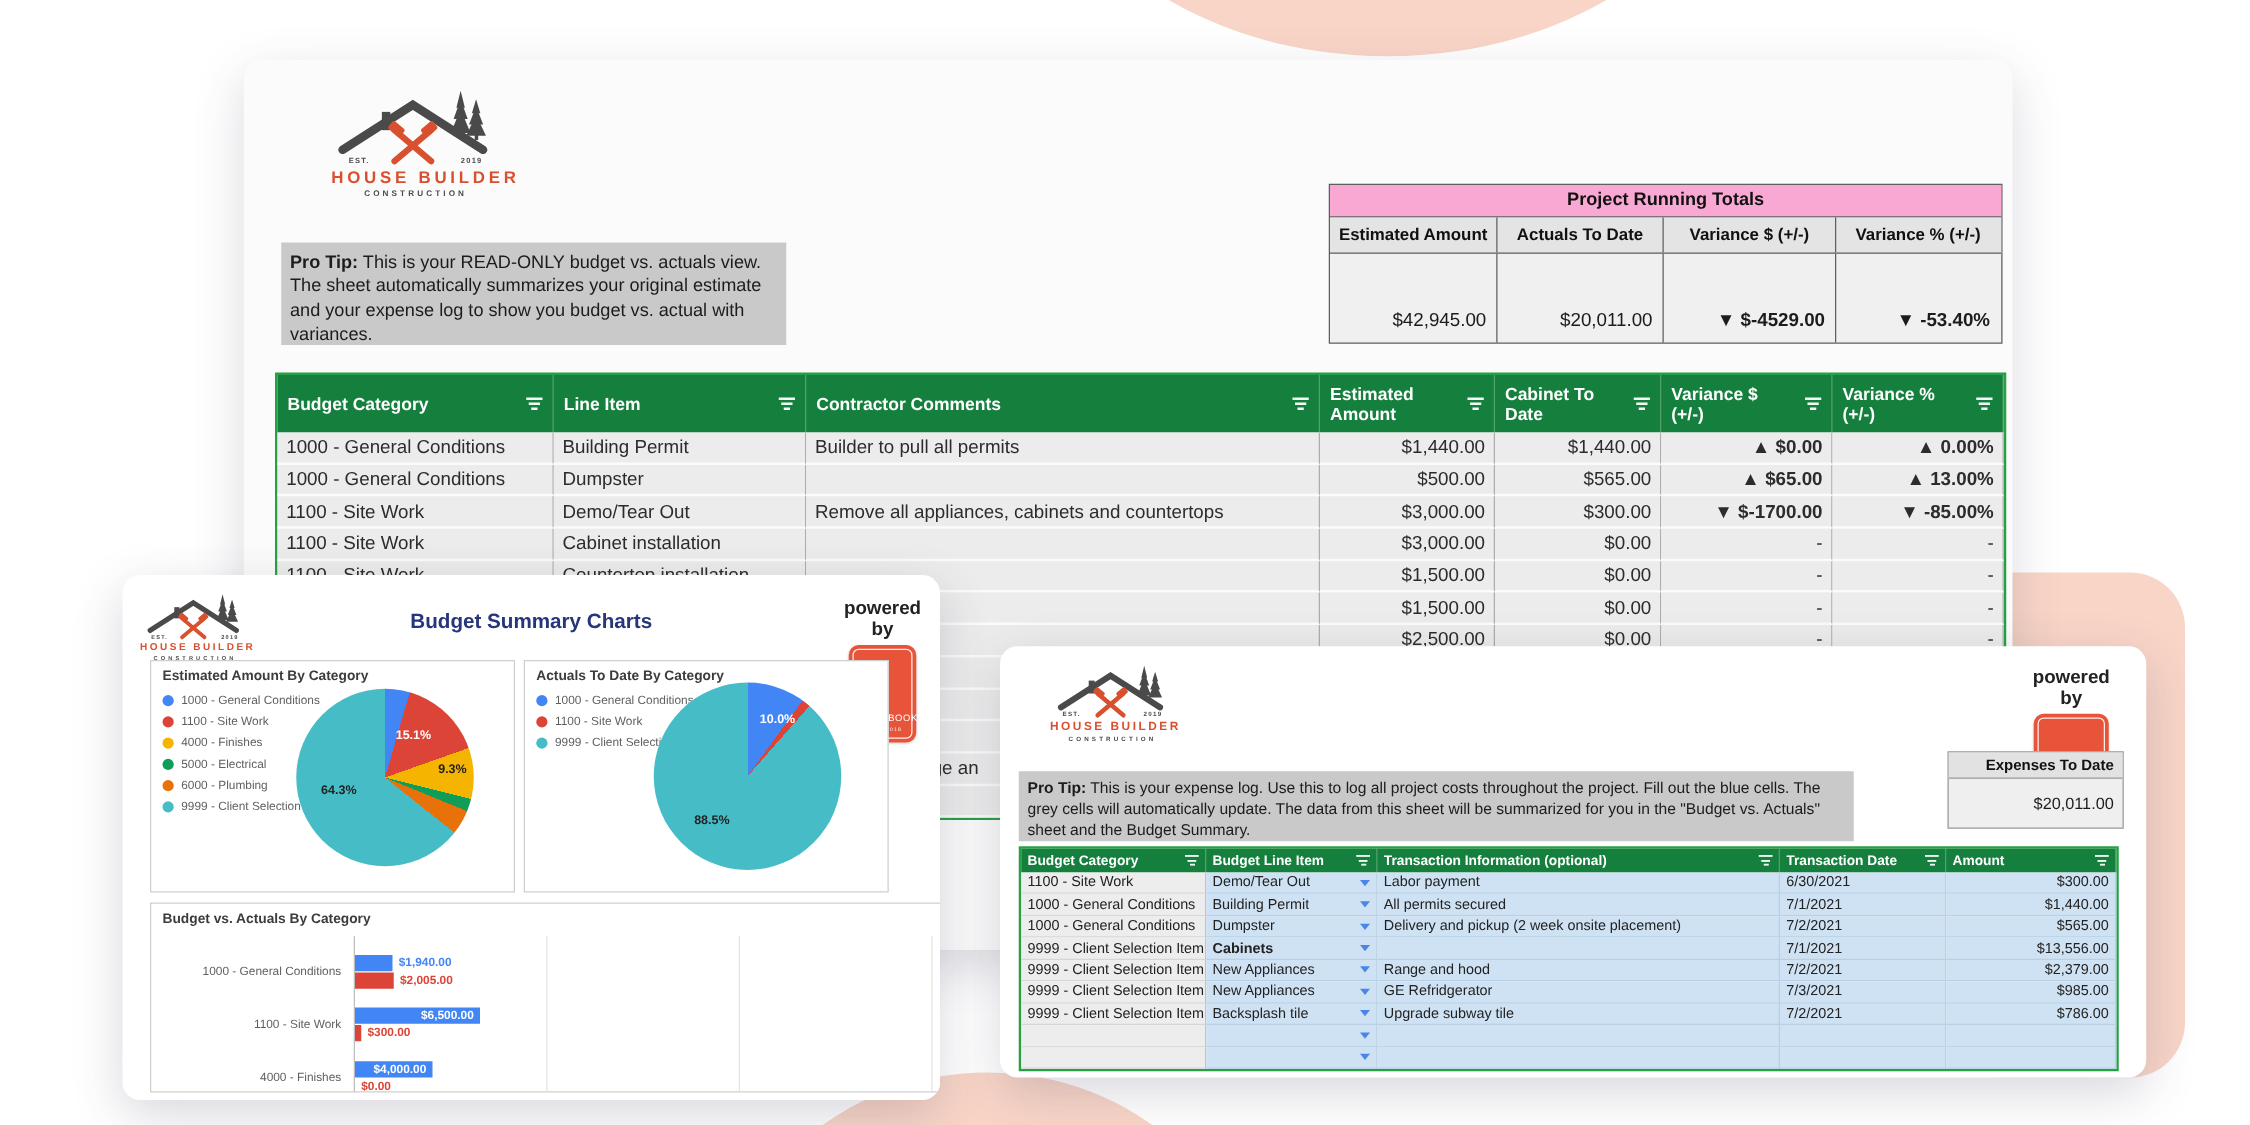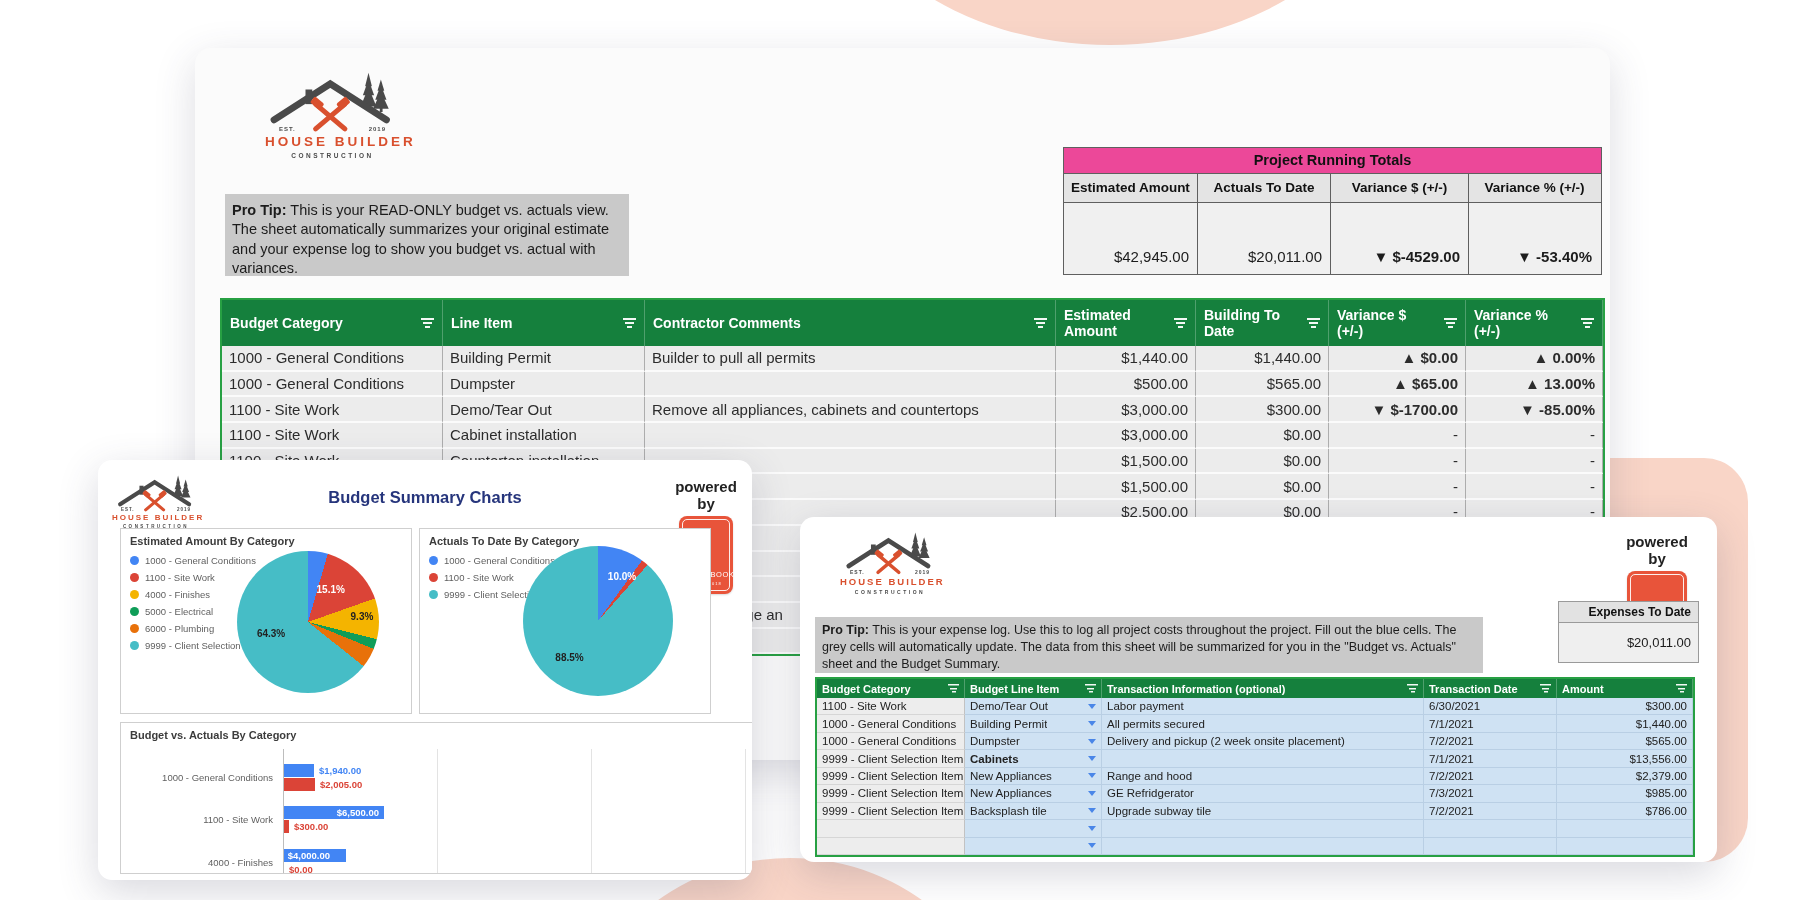--- a/index.html
+++ b/index.html
@@ -25,21 +25,21 @@
   
   .powered{position:absolute;text-align:center;}
   .powered .pw-label{font-size:15px;color:#222;font-weight:bold;margin-bottom:4px;}
   .bb-badge{background:#e8543a;border-radius:8px;padding:3px;box-shadow:0 1px 2px rgba(0,0,0,.15);}
   .bb-inner{border:1px solid rgba(255,255,255,.9);border-radius:5px;padding:7px 3px 4px;}
   .bb-name{color:#fff;font-weight:normal;font-size:7.5px;letter-spacing:.5px;white-space:nowrap;margin-top:43px;}
   .bb-sub{color:#fff;font-size:4px;letter-spacing:1px;margin-top:2px;}
   
   .totals{position:absolute;border:1px solid #5f5f5f;background:#f0f0f0;}
   .tot-title{height:25px;line-height:25px;text-align:center;font-weight:bold;font-size:14.5px;
-             color:#111;background:#ec4899;border-bottom:1px solid #5f5f5f;}
+             color:#111;background:#f9a8d4;border-bottom:1px solid #5f5f5f;}
   .tot-head{display:grid;grid-template-columns:134px 133px 138px 131px;background:#e4e4e4;border-bottom:1px solid #5f5f5f;}
   .tot-head div{height:28px;line-height:28px;text-align:center;font-weight:bold;font-size:13.5px;color:#111;border-right:1px solid #5f5f5f;overflow:hidden;white-space:nowrap;}
   .tot-vals{display:grid;grid-template-columns:134px 133px 138px 131px;}
   .tot-vals div{height:71px;border-right:1px solid #5f5f5f;font-size:15px;color:#1c1c1c;
                 display:flex;align-items:flex-end;justify-content:flex-end;padding:0 8px 9px 0;box-sizing:border-box;}
   .tot-head div:last-child,.tot-vals div:last-child{border-right:none;}
   
   .navy-head{background:#15803d;color:#fff;}
   .filter-icon{width:13px;height:10px;flex:none;opacity:.95;
     background-image:linear-gradient(#fff,#fff),linear-gradient(#fff,#fff),linear-gradient(#fff,#fff);
@@ -169,21 +169,21 @@
           <div class="hc">
             <span>Contractor Comments</span>
             <div class="filter-icon"></div>
           </div>
           <div class="hc">
             <span>Estimated
 Amount</span>
             <div class="filter-icon"></div>
           </div>
           <div class="hc">
-            <span>Building To
+            <span>Cabinet To
 Date</span>
             <div class="filter-icon"></div>
           </div>
           <div class="hc">
             <span>Variance $
 (+/-)</span>
             <div class="filter-icon"></div>
           </div>
           <div class="hc">
             <span>Variance %
@@ -409,21 +409,21 @@
           <div class="gridline" style="left: 462px; top: 0px; height: 124px;"></div>
           <div class="bar" style="left: 1px; top: 15px; width: 30px; background: rgb(66, 133, 244);"></div>
           <div class="bar-label" style="top: 16px; left: 36px; color: rgb(66, 133, 244);">$1,940.00</div>
           <div class="bar" style="left: 1px; top: 29px; width: 31px; background: rgb(219, 68, 55);"></div>
           <div class="bar-label" style="top: 30px; left: 37px; color: rgb(219, 68, 55);">$2,005.00</div>
           <div class="bar" style="left: 1px; top: 57px; width: 100px; background: rgb(66, 133, 244);"></div>
           <div class="bar-label" style="top: 58px; left: 96px; transform: translateX(-100%); color: rgb(255, 255, 255);">$6,500.00</div>
           <div class="bar" style="left: 1px; top: 71px; width: 5px; background: rgb(219, 68, 55);"></div>
           <div class="bar-label" style="top: 72px; left: 11px; color: rgb(219, 68, 55);">$300.00</div>
           <div class="bar" style="left: 1px; top: 100px; width: 62px; background: rgb(66, 133, 244);"></div>
-          <div class="bar-label" style="top: 101px; left: 47px; transform: translateX(-100%); color: rgb(255, 255, 255);">$4,000.00</div>
+          <div class="bar-label" style="top: 101px; left: 58px; transform: translateX(-100%); color: rgb(255, 255, 255);">$4,000.00</div>
           <div class="bar" style="left: 1px; top: 114px; width: 0px; background: rgb(219, 68, 55);"></div>
           <div class="bar-label" style="top: 115px; left: 6px; color: rgb(219, 68, 55);">$0.00</div>
         </div>
       <div id="bar-cats" style="position:absolute;left:0;top:26px;width:158px;height:124px;">
           <div class="bar-cat" style="top: 23px;">1000 - General Conditions</div>
           <div class="bar-cat" style="top: 65px;">1100 - Site Work</div>
           <div class="bar-cat" style="top: 108px;">4000 - Finishes</div>
         </div>
     </div>
   </div>

